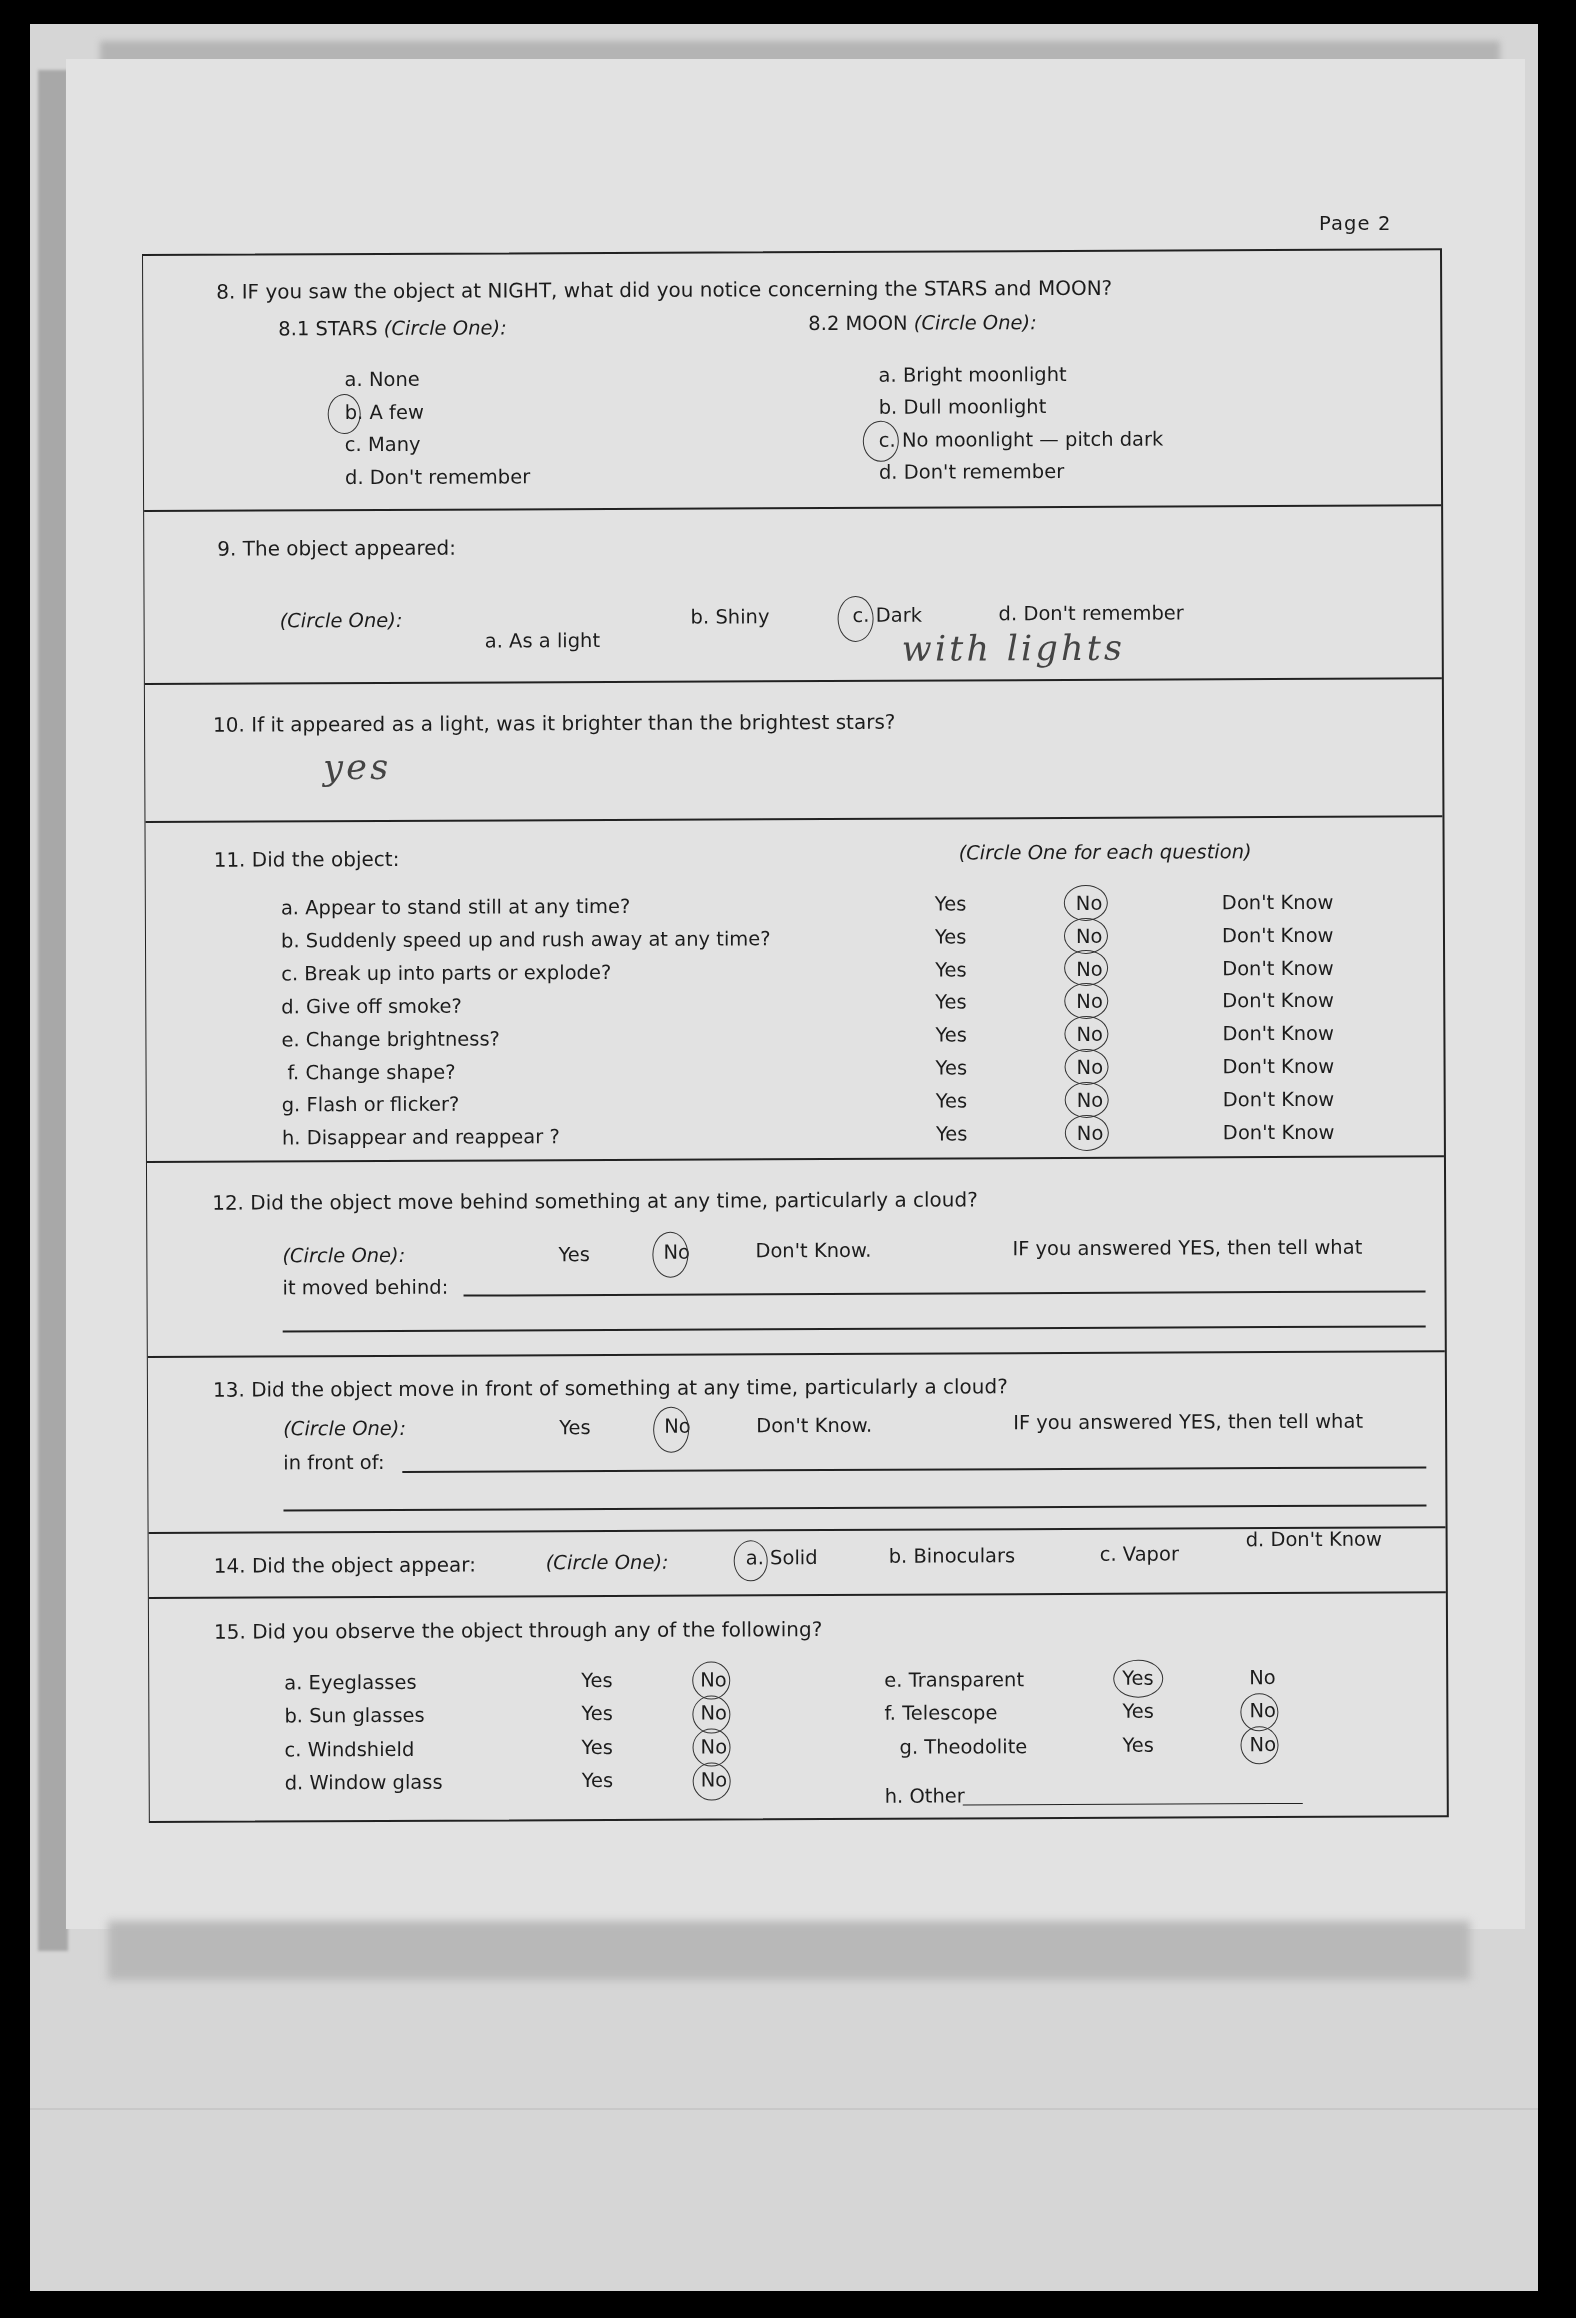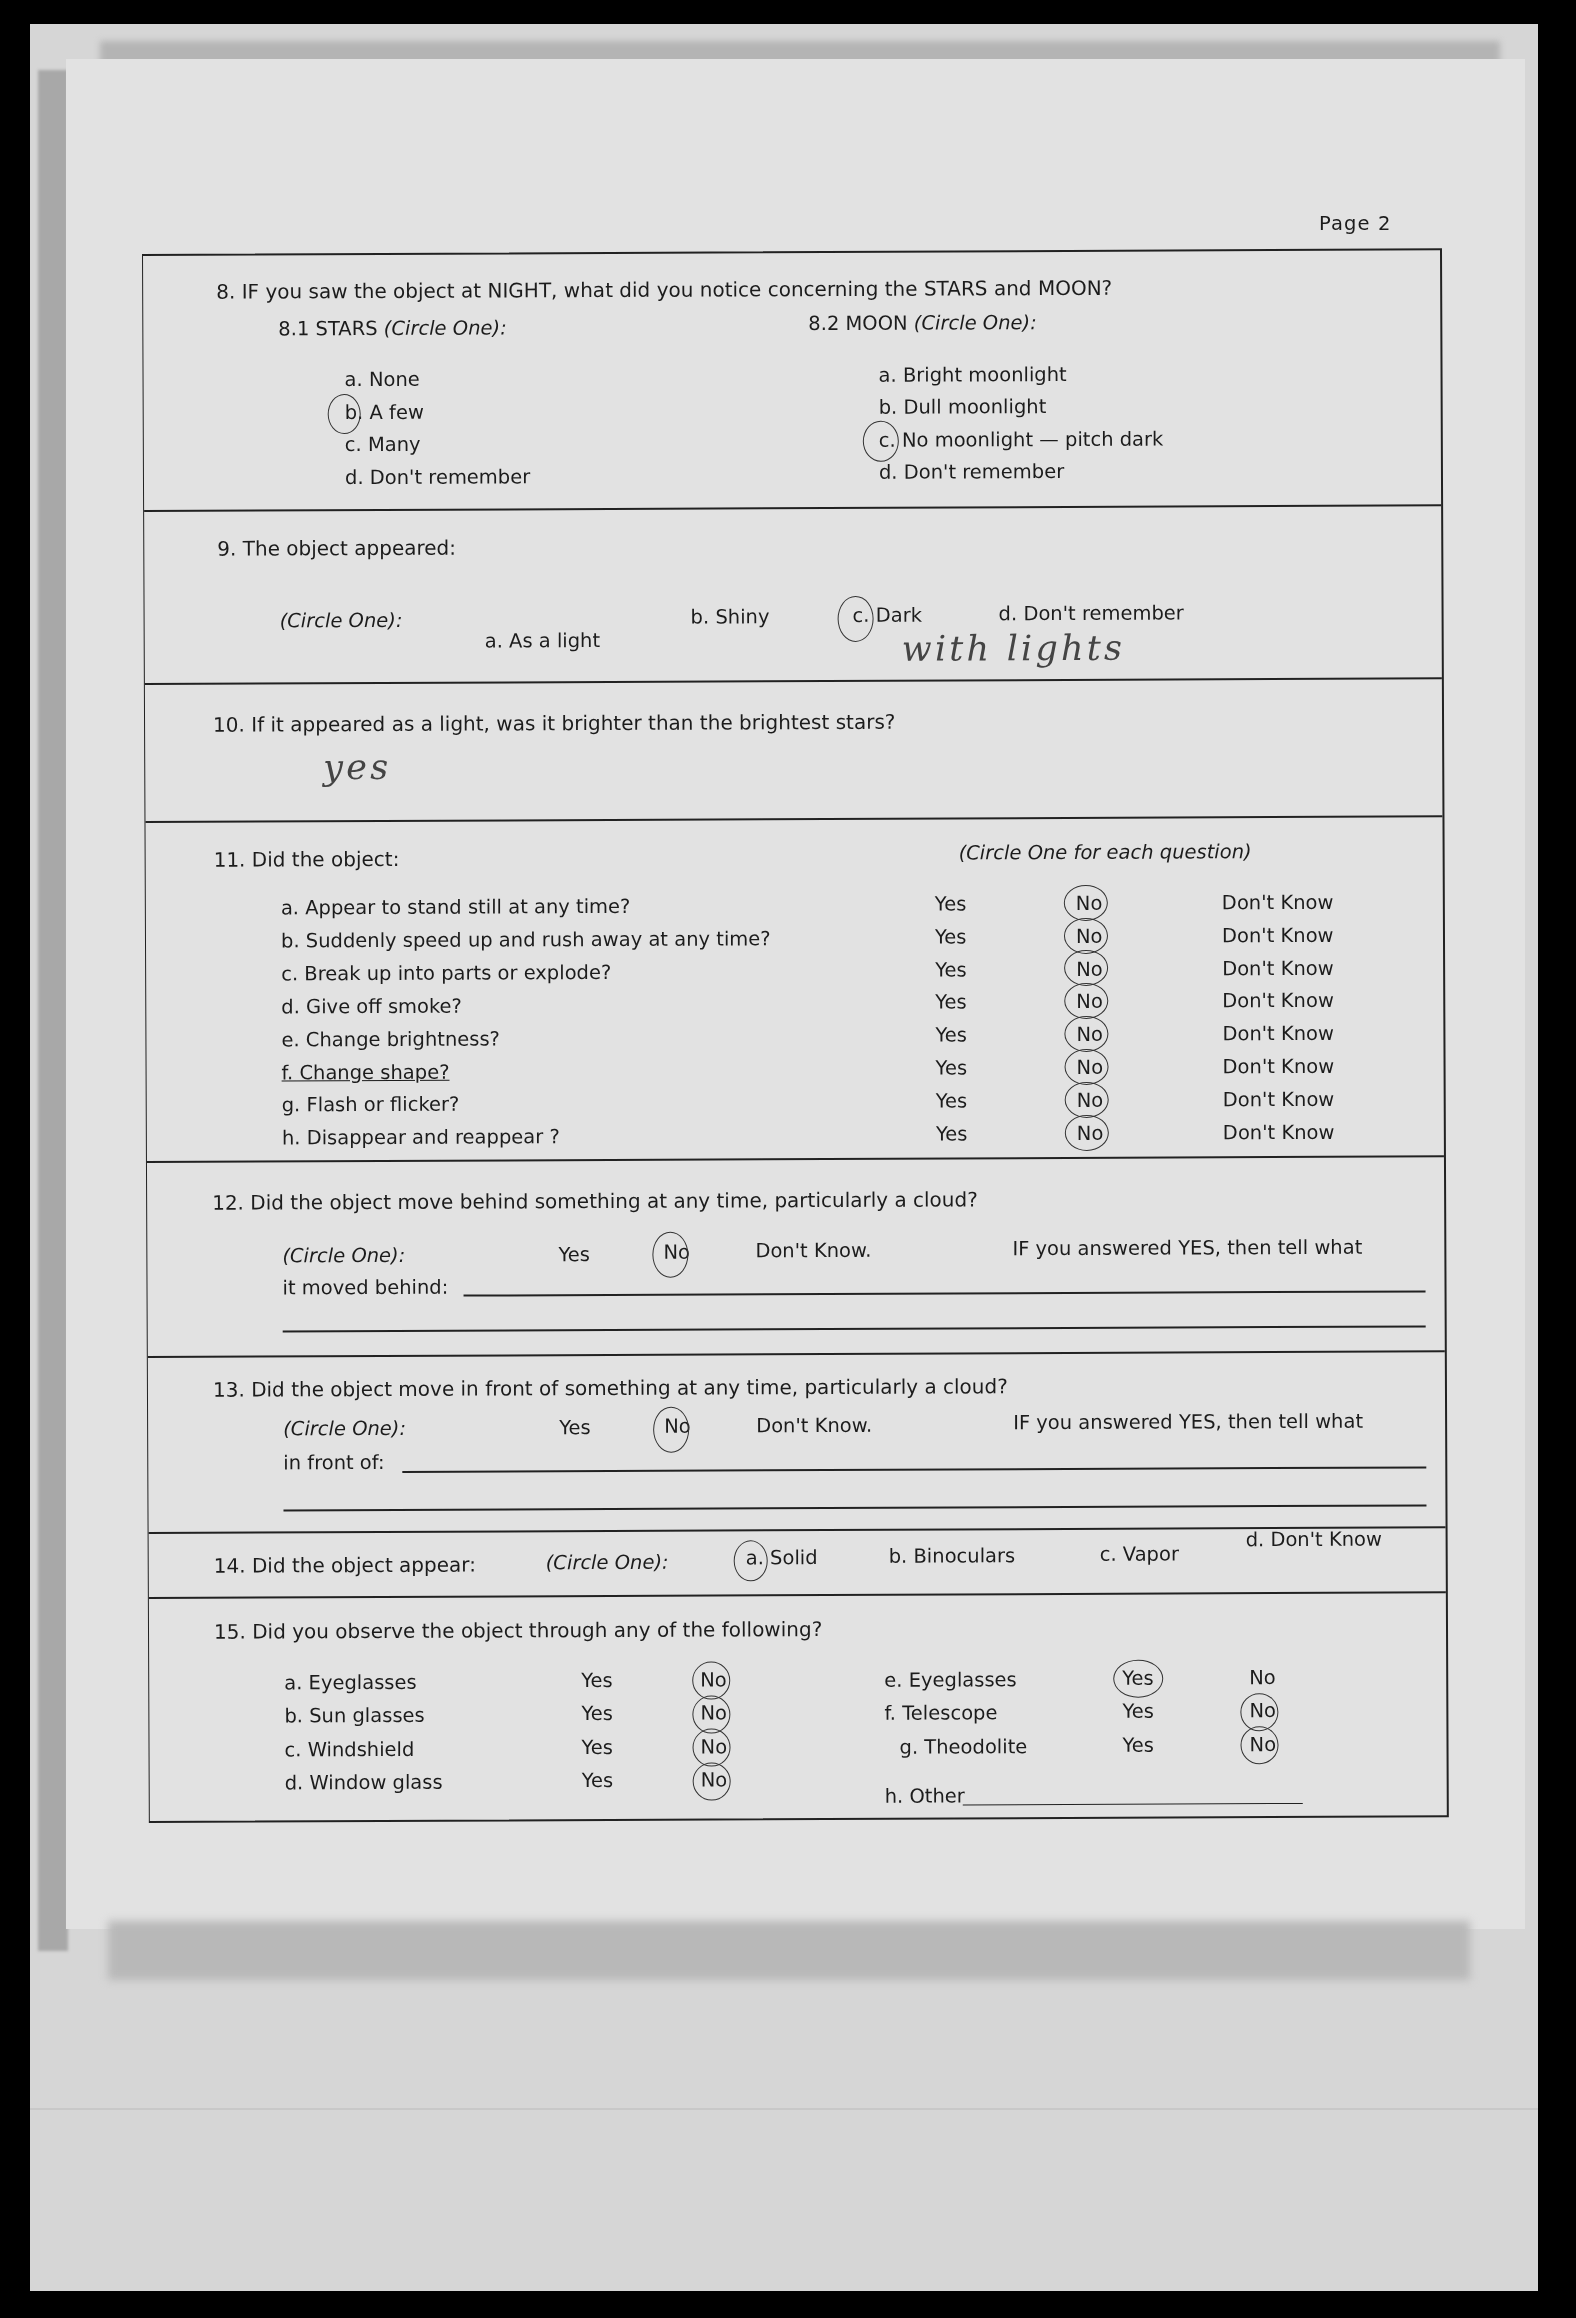--- a/index.html
+++ b/index.html
@@ -93,21 +93,21 @@
         <div class="t" style="left: 135px; top: 175px;">d.  Give off smoke?</div>
         <div class="t" style="left: 789px; top: 173px;">Yes</div>
         <div class="t" style="left: 930px; top: 173px;">No</div>
         <div class="circ" style="left: 918px; top: 166px; width: 42px; height: 34px;"></div>
         <div class="t" style="left: 1076px; top: 173px;">Don't Know</div>
         <div class="t" style="left: 135px; top: 208px;">e.  Change brightness?</div>
         <div class="t" style="left: 789px; top: 206px;">Yes</div>
         <div class="t" style="left: 930px; top: 206px;">No</div>
         <div class="circ" style="left: 918px; top: 199px; width: 42px; height: 34px;"></div>
         <div class="t" style="left: 1076px; top: 206px;">Don't Know</div>
-        <div class="t" style="left: 135px; top: 241px; text-decoration: underline;">f.  Change shape?</div>
+        <div class="t" style="left: 141px; top: 241px;">f.  Change shape?</div>
         <div class="t" style="left: 789px; top: 239px;">Yes</div>
         <div class="t" style="left: 930px; top: 239px;">No</div>
         <div class="circ" style="left: 918px; top: 232px; width: 42px; height: 34px;"></div>
         <div class="t" style="left: 1076px; top: 239px;">Don't Know</div>
         <div class="t" style="left: 135px; top: 273px;">g.  Flash or flicker?</div>
         <div class="t" style="left: 789px; top: 272px;">Yes</div>
         <div class="t" style="left: 930px; top: 272px;">No</div>
         <div class="circ" style="left: 918px; top: 265px; width: 42px; height: 34px;"></div>
         <div class="t" style="left: 1076px; top: 272px;">Don't Know</div>
         <div class="t" style="left: 135px; top: 306px;">h.  Disappear and reappear ?</div>
@@ -168,21 +168,21 @@
         <div class="t" style="left: 135px; top: 143px;">c.  Windshield</div>
         <div class="t" style="left: 432px; top: 142px;">Yes</div>
         <div class="t" style="left: 551px; top: 142px;">No</div>
         <div class="circ" style="left: 543px; top: 135px; width: 36px; height: 36px;"></div>
         <div class="t" style="left: 135px; top: 176px;">d.  Window glass</div>
         <div class="t" style="left: 432px; top: 175px;">Yes</div>
         <div class="t" style="left: 551px; top: 175px;">No</div>
         <div class="circ" style="left: 543px; top: 169px; width: 36px; height: 36px;"></div>
       </div>
     <div id="q15-right">
-        <div class="t" style="left: 735px; top: 76px;">e.  Eyeglasses</div>
+        <div class="t" style="left: 735px; top: 76px;">e.  Transparent</div>
         <div class="t" style="left: 973px; top: 75px;">Yes</div>
         <div class="circ" style="left: 964px; top: 68px; width: 48px; height: 36px;"></div>
         <div class="t" style="left: 1100px; top: 75px;">No</div>
         <div class="t" style="left: 735px; top: 109px;">f.  Telescope</div>
         <div class="t" style="left: 973px; top: 108px;">Yes</div>
         <div class="t" style="left: 1100px; top: 108px;">No</div>
         <div class="circ" style="left: 1091px; top: 102px; width: 36px; height: 36px;"></div>
         <div class="t" style="left: 735px; top: 143px; margin-left: 15px;">g.  Theodolite</div>
         <div class="t" style="left: 973px; top: 142px;">Yes</div>
         <div class="t" style="left: 1100px; top: 142px;">No</div>

